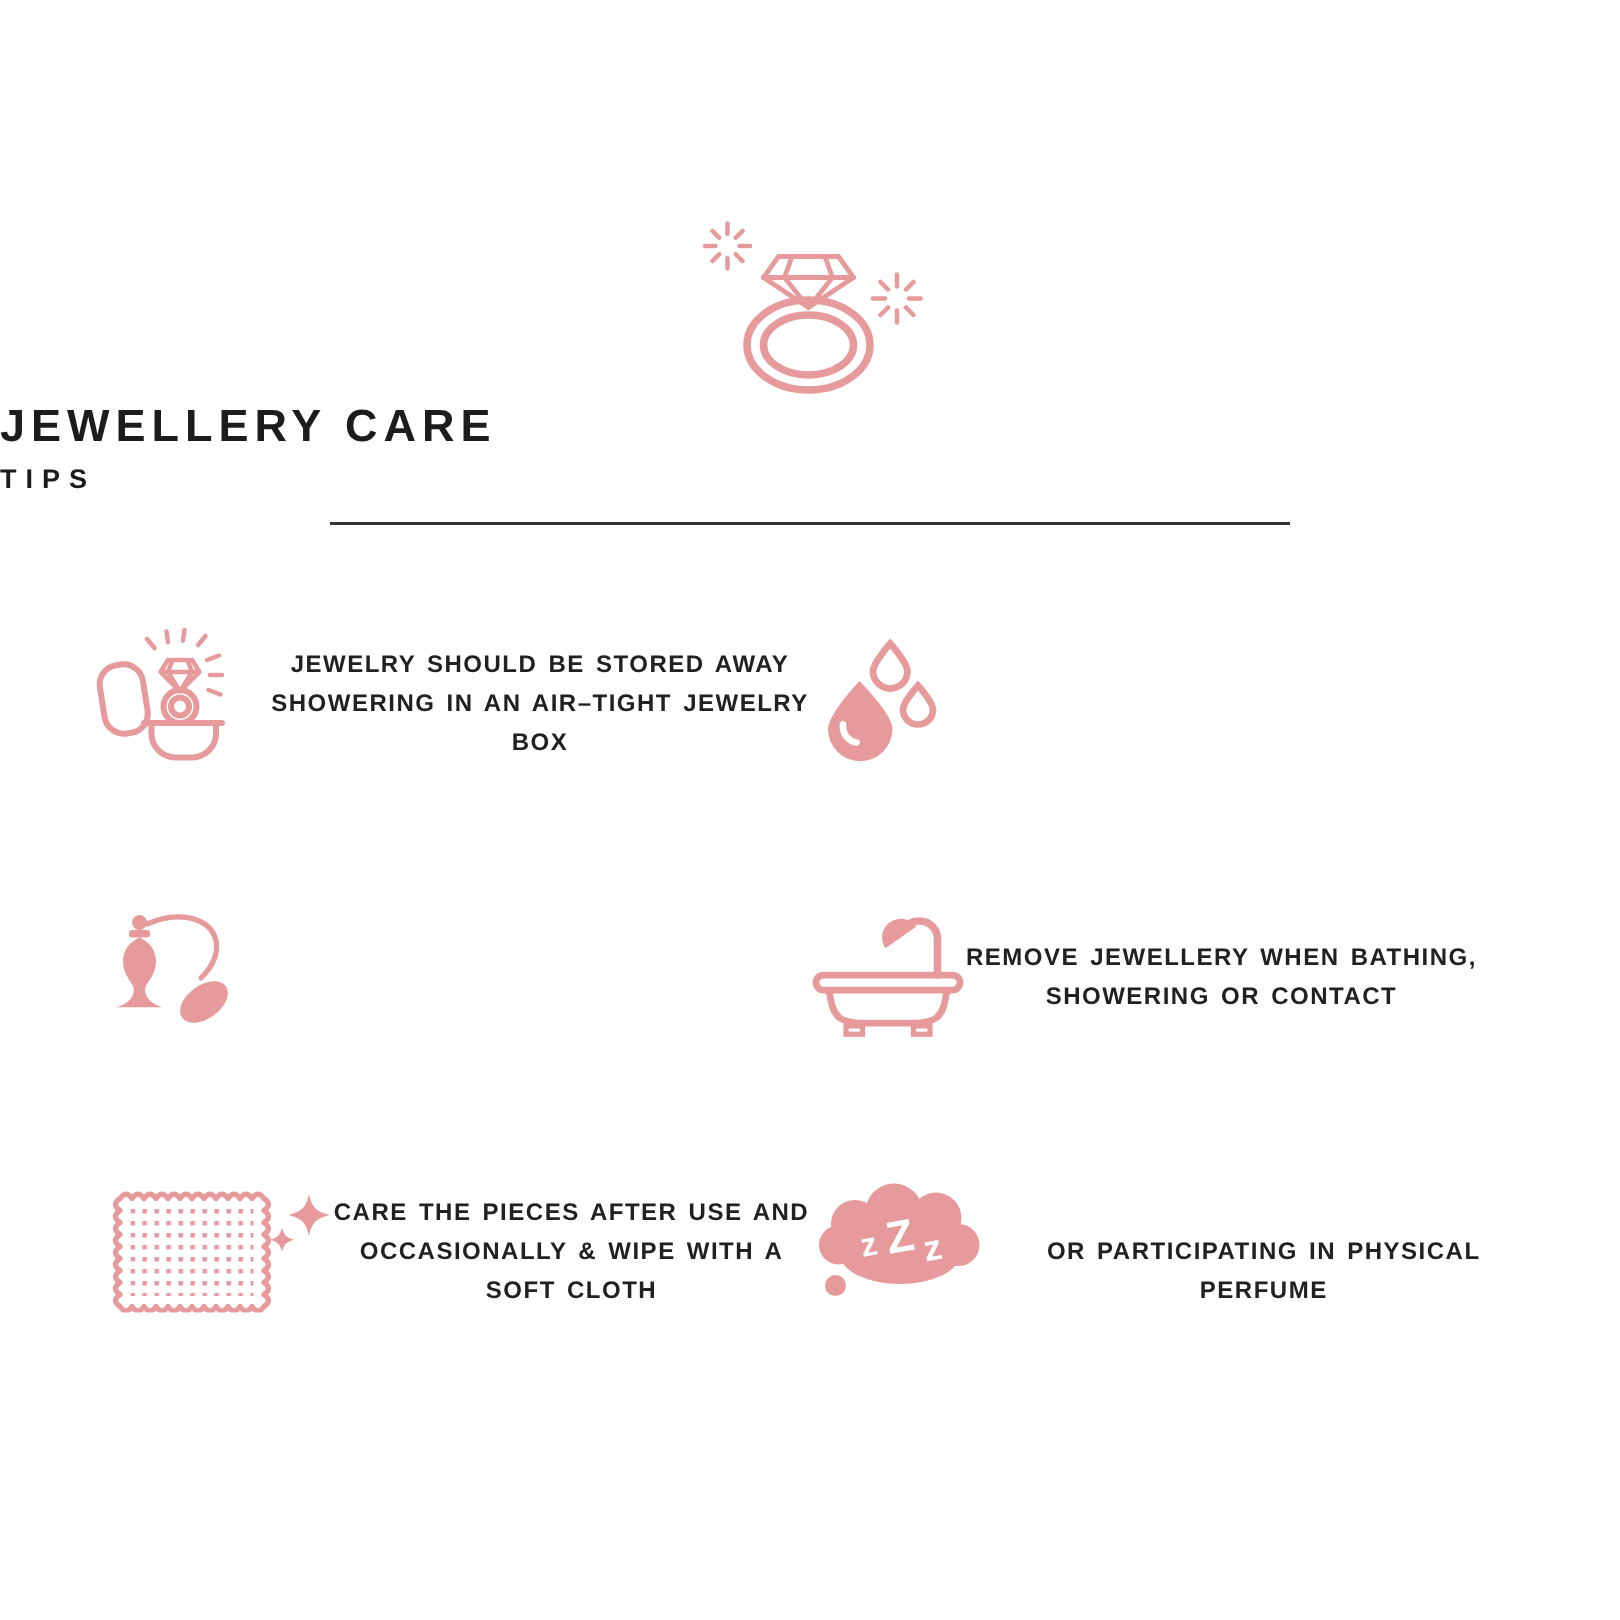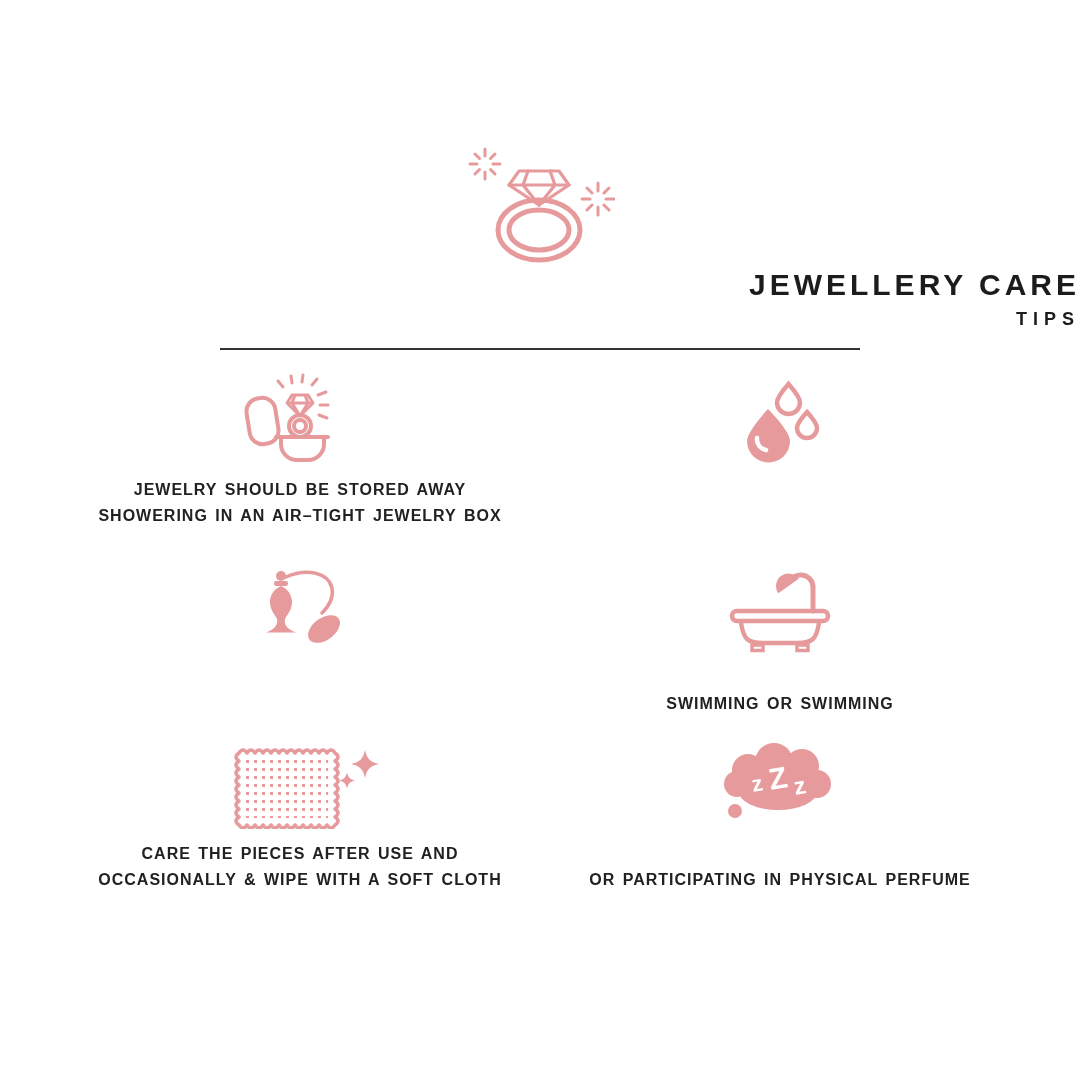--- a/index.html
+++ b/index.html
@@ -10,38 +10,38 @@
   }
   html,body{margin:0;padding:0;background:#fff;}
   .page{
     position:relative;width:1080px;height:1080px;margin:0 auto;
     background:var(--bg);overflow:hidden;
     font-family:"Liberation Sans",sans-serif;color:var(--ink);
   }
   
   .hero-icon{position:absolute;top:142px;left:0;right:0;text-align:center;}
   .page-title{
-    position:absolute;top:268px;left:0;right:0;margin:0;text-align:right;
+    position:absolute;top:268px;left:0;right:0;margin:0;text-align:left;
     font-size:30px;font-weight:bold;letter-spacing:4px;color:#1d1c1b;
   }
   .page-subtitle{
-    position:absolute;top:309px;left:0;right:0;text-align:right;
+    position:absolute;top:309px;left:0;right:0;text-align:left;
     font-size:18px;font-weight:bold;letter-spacing:6px;color:#1d1c1b;
   }
   .divider{
     position:absolute;top:348px;left:220px;width:640px;height:2px;
     background:var(--divider);
   }
   
   .grid{
     position:absolute;top:372px;left:60px;width:960px;
     display:grid;grid-template-columns:480px 480px;
     grid-template-rows:188px 176px 190px;
   }
-  .tip{display:flex;flex-direction:column;align-items:center;}
+  .tip{display:flex;flex-direction:row;align-items:center;}
   .icon-box{height:98px;display:flex;align-items:center;justify-content:center;}
   .tip-icon{color:var(--accent);}
   .tip-text{
     margin:7px 0 0 0;text-align:center;
     font-size:16px;line-height:26px;font-weight:bold;
     letter-spacing:1px;word-spacing:2px;color:var(--ink);
   }
   .zzz{
     font-family:"Liberation Sans",sans-serif;font-weight:bold;fill:#ffffff;
   }
@@ -131,22 +131,22 @@
             <path d="M13,58 C14,64 15,70 19,74 C23,77.5 28,78 34,78 H70 C76,78 81,77.5 85,74 C89,70 90,64 91,58"></path>
           </g>
           <g fill="none" stroke="currentColor" stroke-width="3.5">
             <rect x="24" y="80" width="11" height="5.5"></rect>
             <rect x="69" y="80" width="11" height="5.5"></rect>
           </g>
           <path fill="currentColor" d="M48,21 a12.5,12.5 0 0 1 25,0 z" transform="rotate(-35 60.5 21)"></path>
         </svg>
       </div>
       <p class="tip-text">
-        <br>
-        <span>SWIMMING OR SWIMMING</span>
+        <span>REMOVE JEWELLERY WHEN BATHING,</span><br>
+        <span>SHOWERING OR CONTACT</span>
       </p>
     </section>
 
     <section class="tip">
       <div class="icon-box">
         <svg class="tip-icon" width="162" height="88" viewBox="0 0 162 88">
           <defs>
             <pattern id="clothdots" x="27" y="19" width="8" height="8" patternUnits="userSpaceOnUse">
               <rect x="0" y="0" width="3" height="3" fill="currentColor"></rect>
             </pattern>

